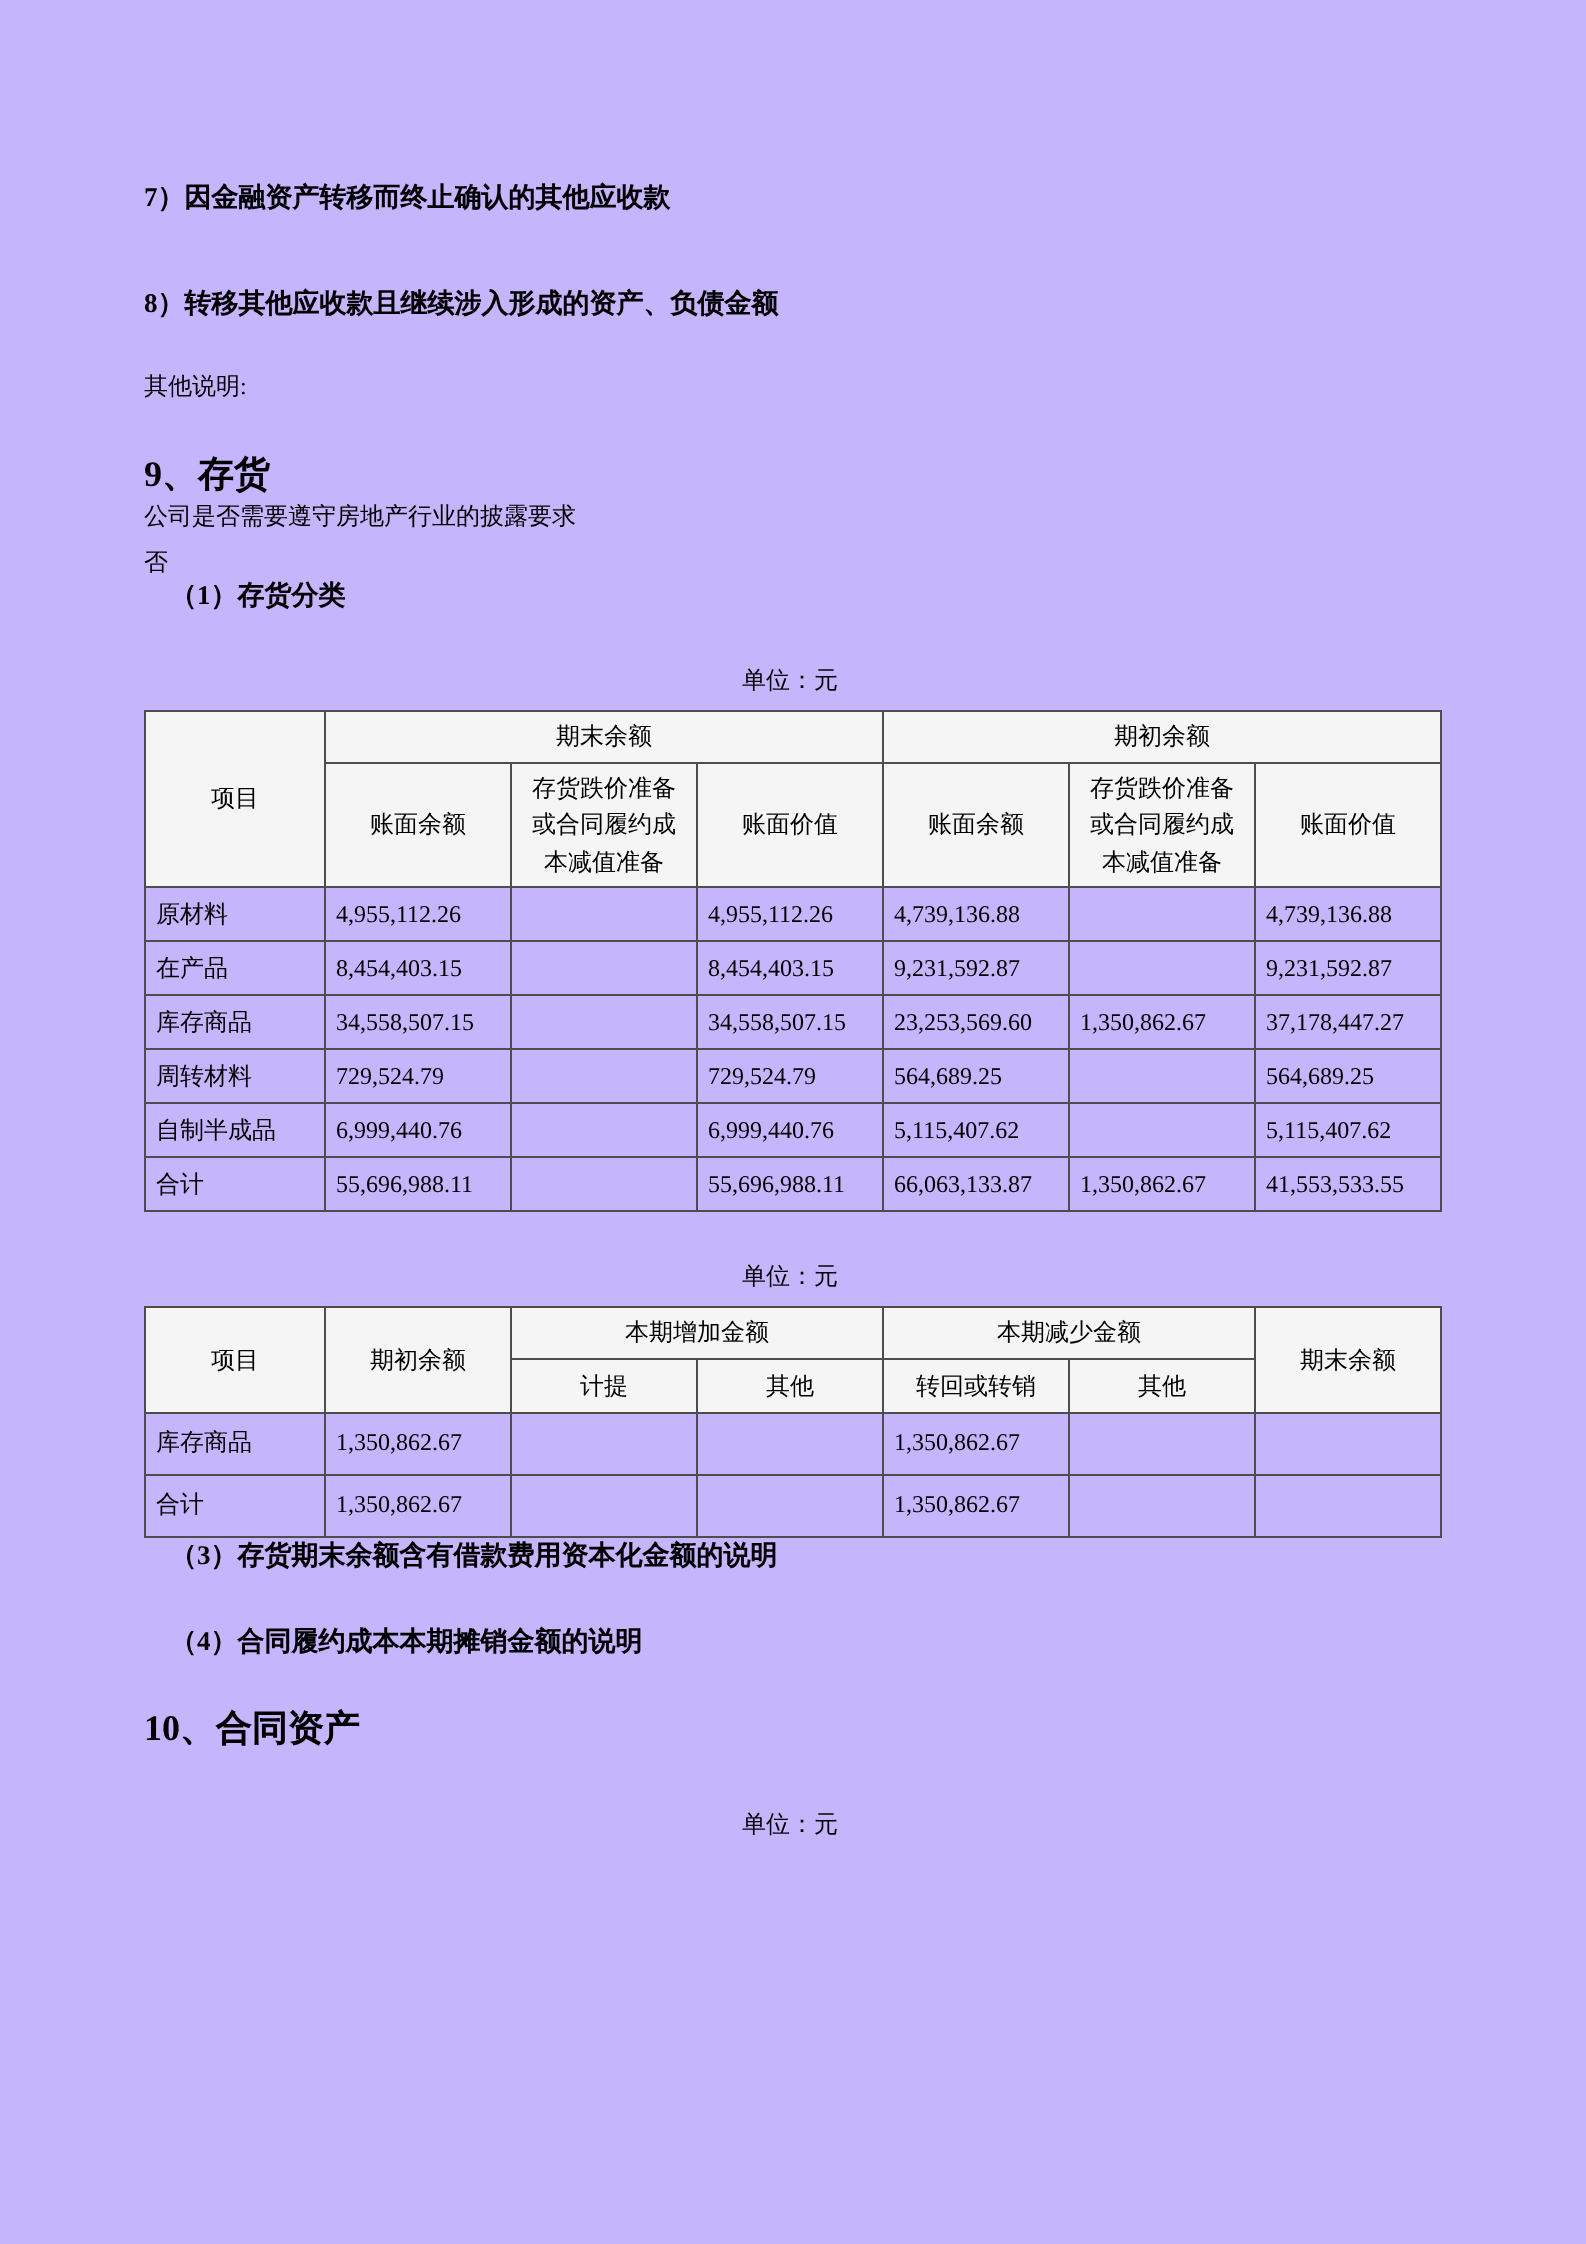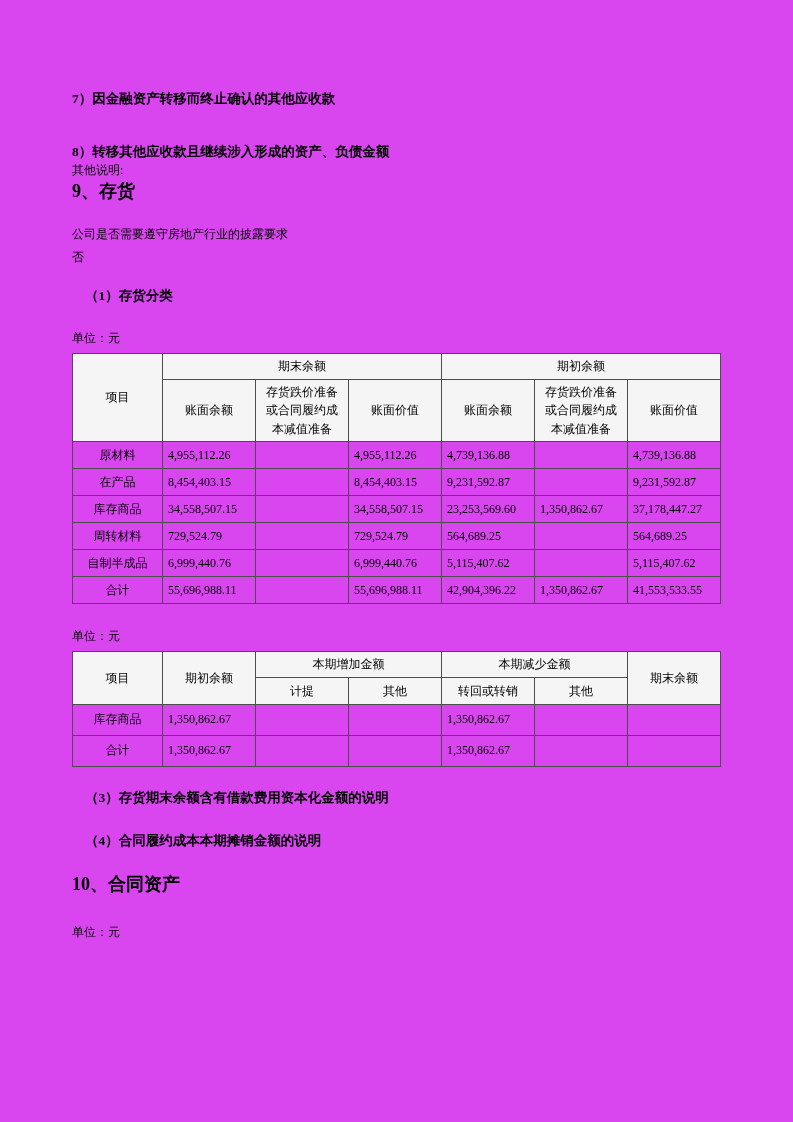--- a/index.html
+++ b/index.html
@@ -6,35 +6,35 @@
   html, body { margin: 0; padding: 0; }
   body {
     width: 793px;
     min-height: 1122px;
     background: #ffffff;
     color: #000000;
     font-family: "Liberation Serif", "DejaVu Serif", serif;
     font-size: 12px;
     line-height: 1.4;
   }
-  .page { width: 793px; min-height: 1122px; padding: 90px 73px 48px 72px; background: #d946ef; }
+  .page { width: 793px; min-height: 1122px; padding: 90px 73px 48px 72px; background: #c4b5fd; }
 
   .h-sub   { font-weight: bold; font-size: 13.5px; margin: 0; }
   .h-num   { font-weight: bold; font-size: 18px;   margin: 0; }
   .h-paren { font-weight: bold; font-size: 13.5px; margin: 0; padding-left: 13px; }
   .plain   { font-size: 12px; margin: 0; }
   .mt-21 { margin-top: 21px; }
-  .mt-22 { margin-top: 22px; }
-  .mt-23 { }
+  .mt-22 { }
+  .mt-23 { margin-top: 23px; }
   .mt-24 { margin-top: 24px; }
   .mt-27 { margin-top: 27px; }
   .mt-34 { margin-top: 34px; }
 
   .unit {
-    text-align: left;
+    text-align: center;
     font-size: 12px;
     padding-right: 2px;
   }
 
   table.tbl {
     border-collapse: collapse;
     width: 648px;
     table-layout: fixed;
     margin-top: 6px;
   }
@@ -46,21 +46,21 @@
     overflow: hidden;
     word-break: break-all;
   }
   .tbl th {
     background: #f5f5f5;
     text-align: center;
     vertical-align: middle;
     line-height: 1.55;
   }
   .tbl thead tr.grp th { height: 24px; margin-top: 24px; }
-  .tbl td.lbl { text-align: center;  vertical-align: middle; margin-left: 39px; }
+  .tbl td.lbl { text-align: left;  vertical-align: middle; margin-left: 39px; }
   .tbl td.num { text-align: left; vertical-align: middle; }
   .t1 tbody td { height: 27px; }
   .t2 tbody td { height: 31px; }
   .t2 thead tr.sub th { height: 27px; }
 </style>
 </head>
 <body>
 
 <div class="page">
 
@@ -148,21 +148,21 @@
         <td class="num">6,999,440.76</td>
         <td class="num">5,115,407.62</td>
         <td class="num"></td>
         <td class="num">5,115,407.62</td>
       </tr>
       <tr>
         <td class="lbl">合计</td>
         <td class="num">55,696,988.11</td>
         <td class="num"></td>
         <td class="num">55,696,988.11</td>
-        <td class="num">42,904,396.22</td>
+        <td class="num">66,063,133.87</td>
         <td class="num">1,350,862.67</td>
         <td class="num">41,553,533.55</td>
       </tr>
     </tbody>
   </table>
 
 
   <div class="unit mt-24">单位：元</div>
 
   <table class="tbl t2">

